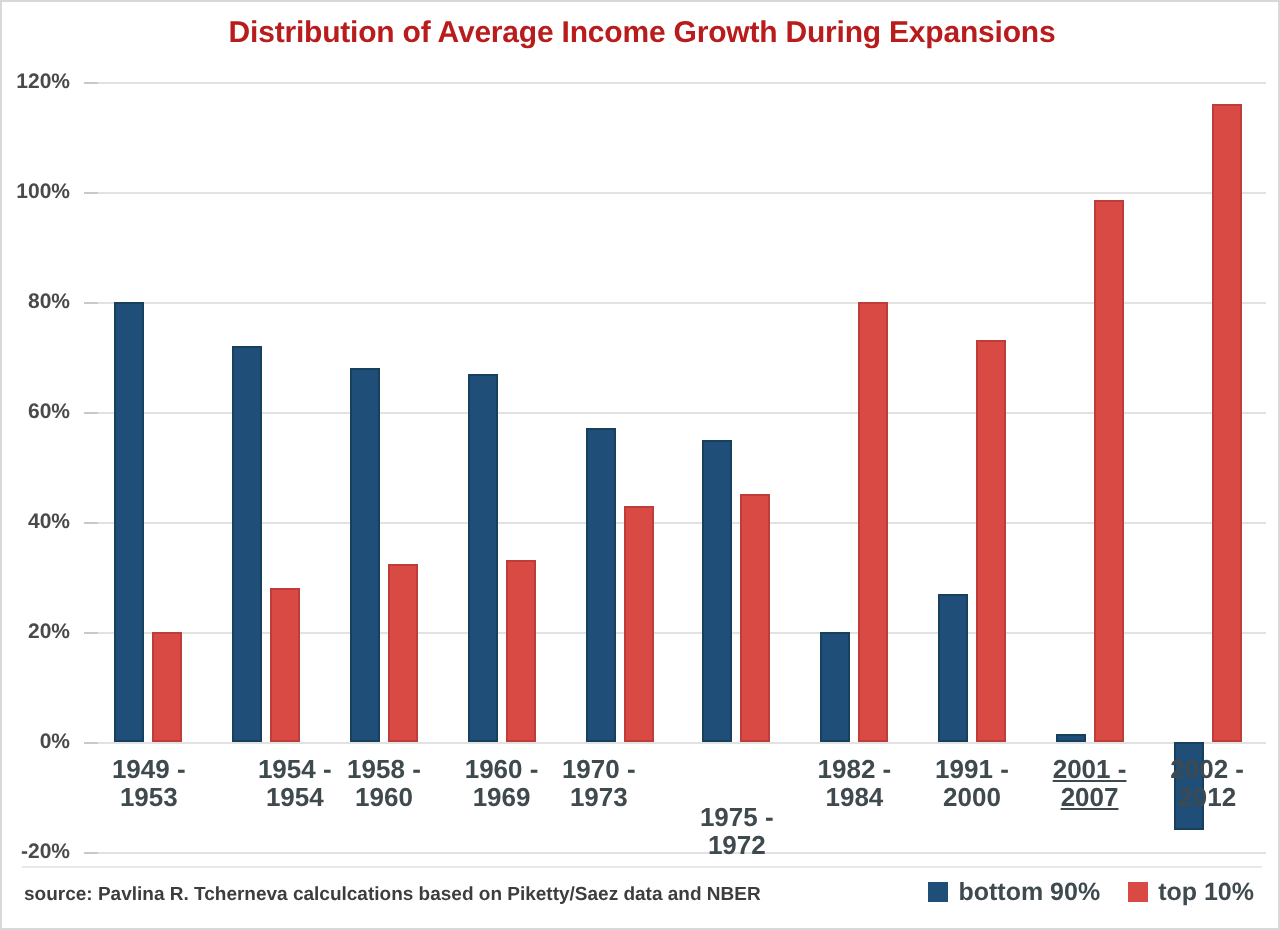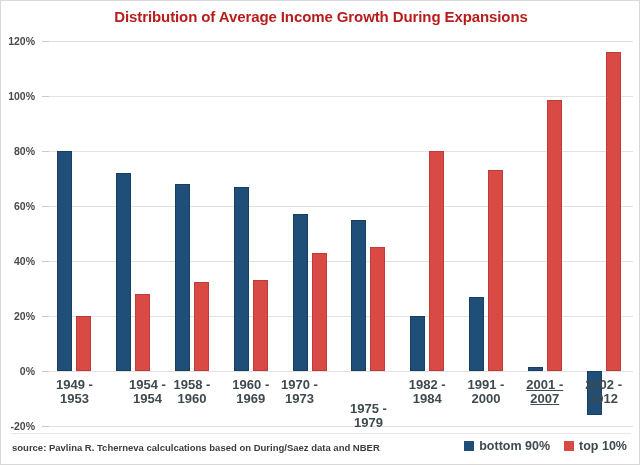--- a/index.html
+++ b/index.html
@@ -212,21 +212,21 @@
       <div class="xlabel" style="left: 220.4px; width: 58.8px; top: 377px;">
         <span>1960 -</span>
         <span>1969</span>
       </div>
       <div class="xlabel" style="left: 269px; width: 58.8px; top: 377px;">
         <span>1970 -</span>
         <span>1973</span>
       </div>
       <div class="xlabel" style="left: 338px; width: 58.8px; top: 377px; margin-top: 24px;">
         <span>1975 -</span>
-        <span>1979</span>
+        <span>1972</span>
       </div>
       <div class="xlabel" style="left: 396.8px; width: 58.8px; top: 377px;">
         <span>1982 -</span>
         <span>1984</span>
       </div>
       <div class="xlabel" style="left: 455.6px; width: 58.8px; top: 377px;">
         <span>1991 -</span>
         <span>2000</span>
       </div>
       <div class="xlabel" style="left: 514.4px; width: 58.8px; top: 377px; text-decoration: underline;">
@@ -234,21 +234,21 @@
         <span>2007</span>
       </div>
       <div class="xlabel" style="left: 573.2px; width: 58.8px; top: 377px;">
         <span>2002 -</span>
         <span>2012</span>
       </div>
     </div>
 
   <div id="footer-rule"></div>
 
-  <div id="source-note">source: Pavlina R. Tcherneva calculcations based on During/Saez data and NBER</div>
+  <div id="source-note">source: Pavlina R. Tcherneva calculcations based on Piketty/Saez data and NBER</div>
 
   <div id="legend">
       <div class="legend-item">
         <span class="legend-swatch blue"></span>
         <span class="legend-text">bottom 90%</span>
       </div>
       <div class="legend-item">
         <span class="legend-swatch red"></span>
         <span class="legend-text">top 10%</span>
       </div>

